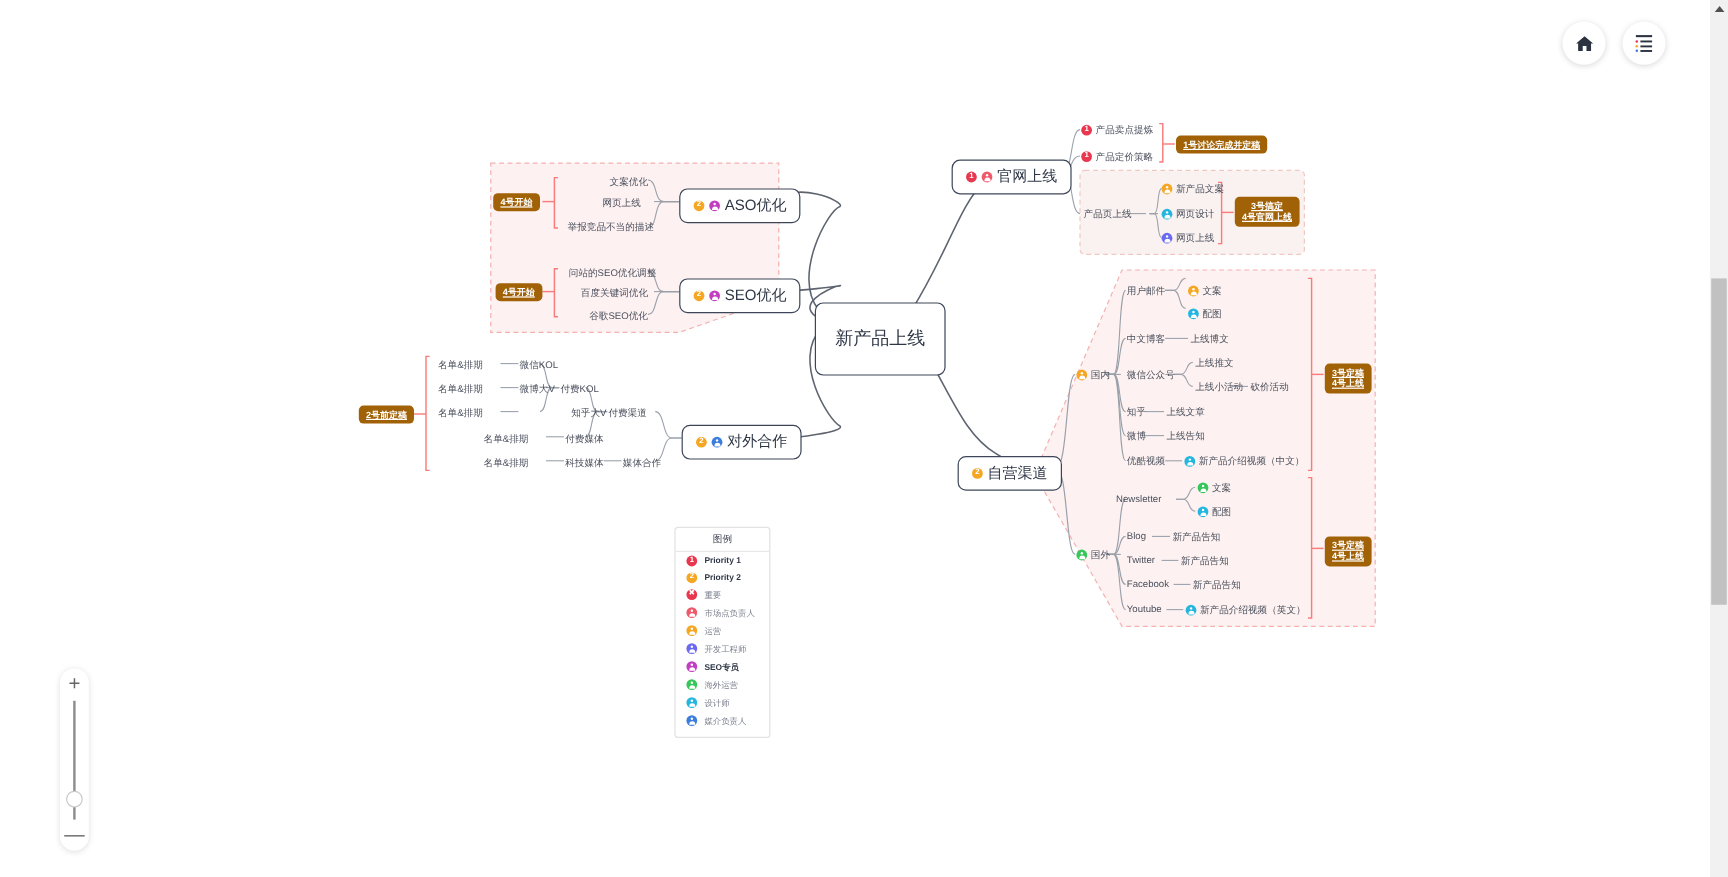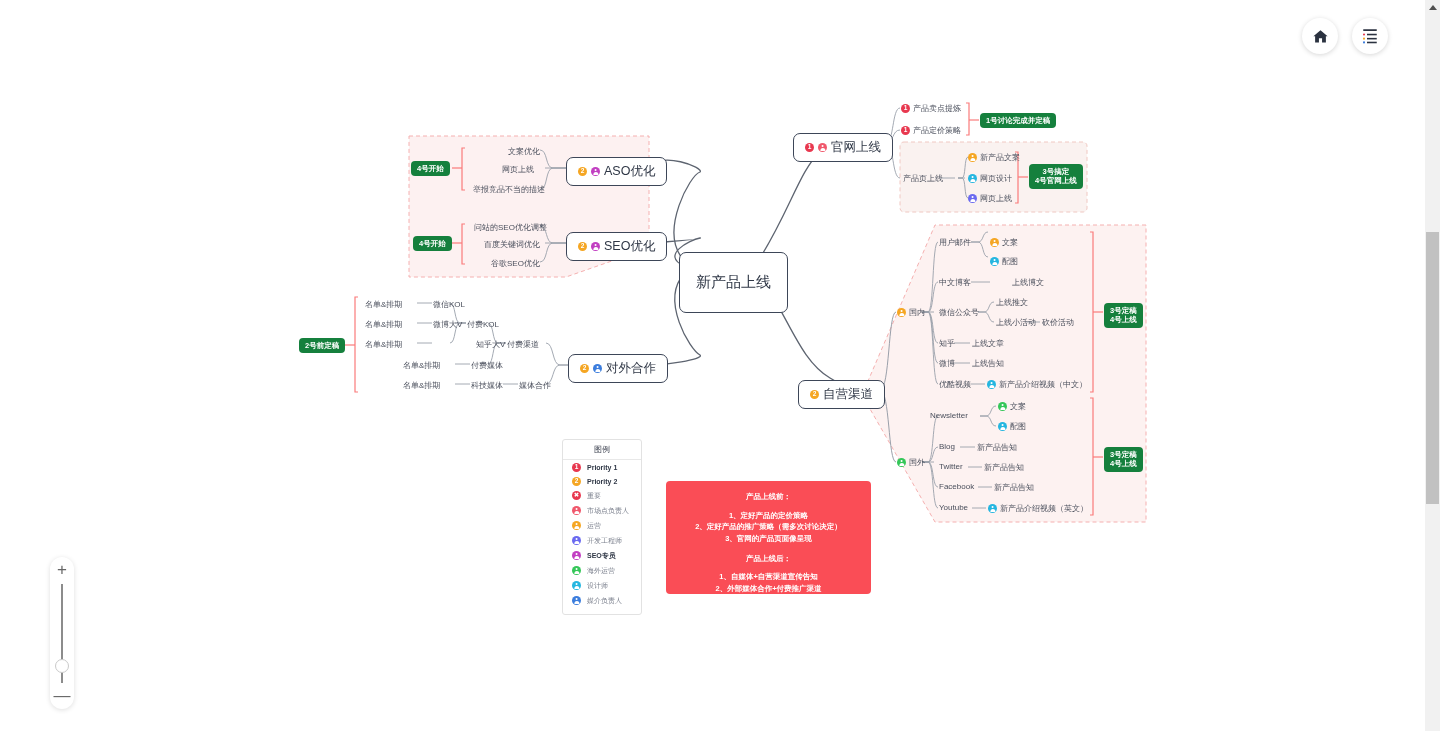--- a/index.html
+++ b/index.html
@@ -87,24 +87,25 @@
   .c-market { background:#f0586c; }
   .c-ops    { background:#f5a623; }
   .c-dev    { background:#6a6af0; }
   .c-seo    { background:#c23fc2; }
   .c-osops  { background:#35c759; }
   .c-design { background:#25b6e0; }
   .c-media  { background:#3b7ddd; }
 
   
   .dtag {
-    position:absolute; background:#15803d; color:#fff;
+    position:absolute; background:#a16207; color:#fff;
     font-size:7.5px; font-weight:bold; border-radius:4px;
     padding:3px 6px; text-align:center; line-height:1.25; white-space:nowrap;
     z-index:14;
+    text-decoration:underline;
   }
 
   
   .legend {
     position:absolute; left:562px; top:439px; width:80px;
     background:#fff; border:1px solid #e2e2e2; border-radius:3px;
     z-index:20; padding-bottom:6px;
   }
   .legend-title {
     text-align:center; font-size:8px; color:#3d4250; padding:4px 0 4px;
@@ -432,21 +433,21 @@
     <span>文案</span>
   </div>
   <div class="tnode" style="left:990px; top:256px;">
     <span class="bdg per c-design"></span>
     <span>配图</span>
   </div>
 
   <div class="tnode" style="left:939px; top:277px;">
       <span>中文博客</span>
     </div>
-  <div class="tnode" style="left:992px; top:277px;margin-left:20px;">
+  <div class="tnode" style="left:992px; top:277px;">
       <span>上线博文</span>
     </div>
 
   <div class="tnode" style="left:939px; top:307px;">
       <span>微信公众号</span>
     </div>
   <div class="tnode" style="left:996px; top:297px;">
       <span>上线推文</span>
     </div>
   <div class="tnode" style="left:996px; top:317px;">
@@ -567,25 +568,14 @@
           <span class="bdg c-design per"></span>
           <span>设计师</span>
         </div>
         <div class="legend-row">
           <span class="bdg c-media per"></span>
           <span>媒介负责人</span>
         </div>
       </div>
   </div>
 
-  <div class="infocard">
-    <div class="hd">产品上线前：</div>
-    <div>1、定好产品的定价策略</div>
-    <div>2、定好产品的推广策略（需多次讨论决定）</div>
-    <div>3、官网的产品页面像呈现</div>
-    <div class="gap"></div>
-    <div class="hd">产品上线后：</div>
-    <div>1、自媒体+自营渠道宣传告知</div>
-    <div>2、外部媒体合作+付费推广渠道</div>
-    <div>3、ASO+SEO</div>
-  </div>
 
 </div>
 
 </body></html>

